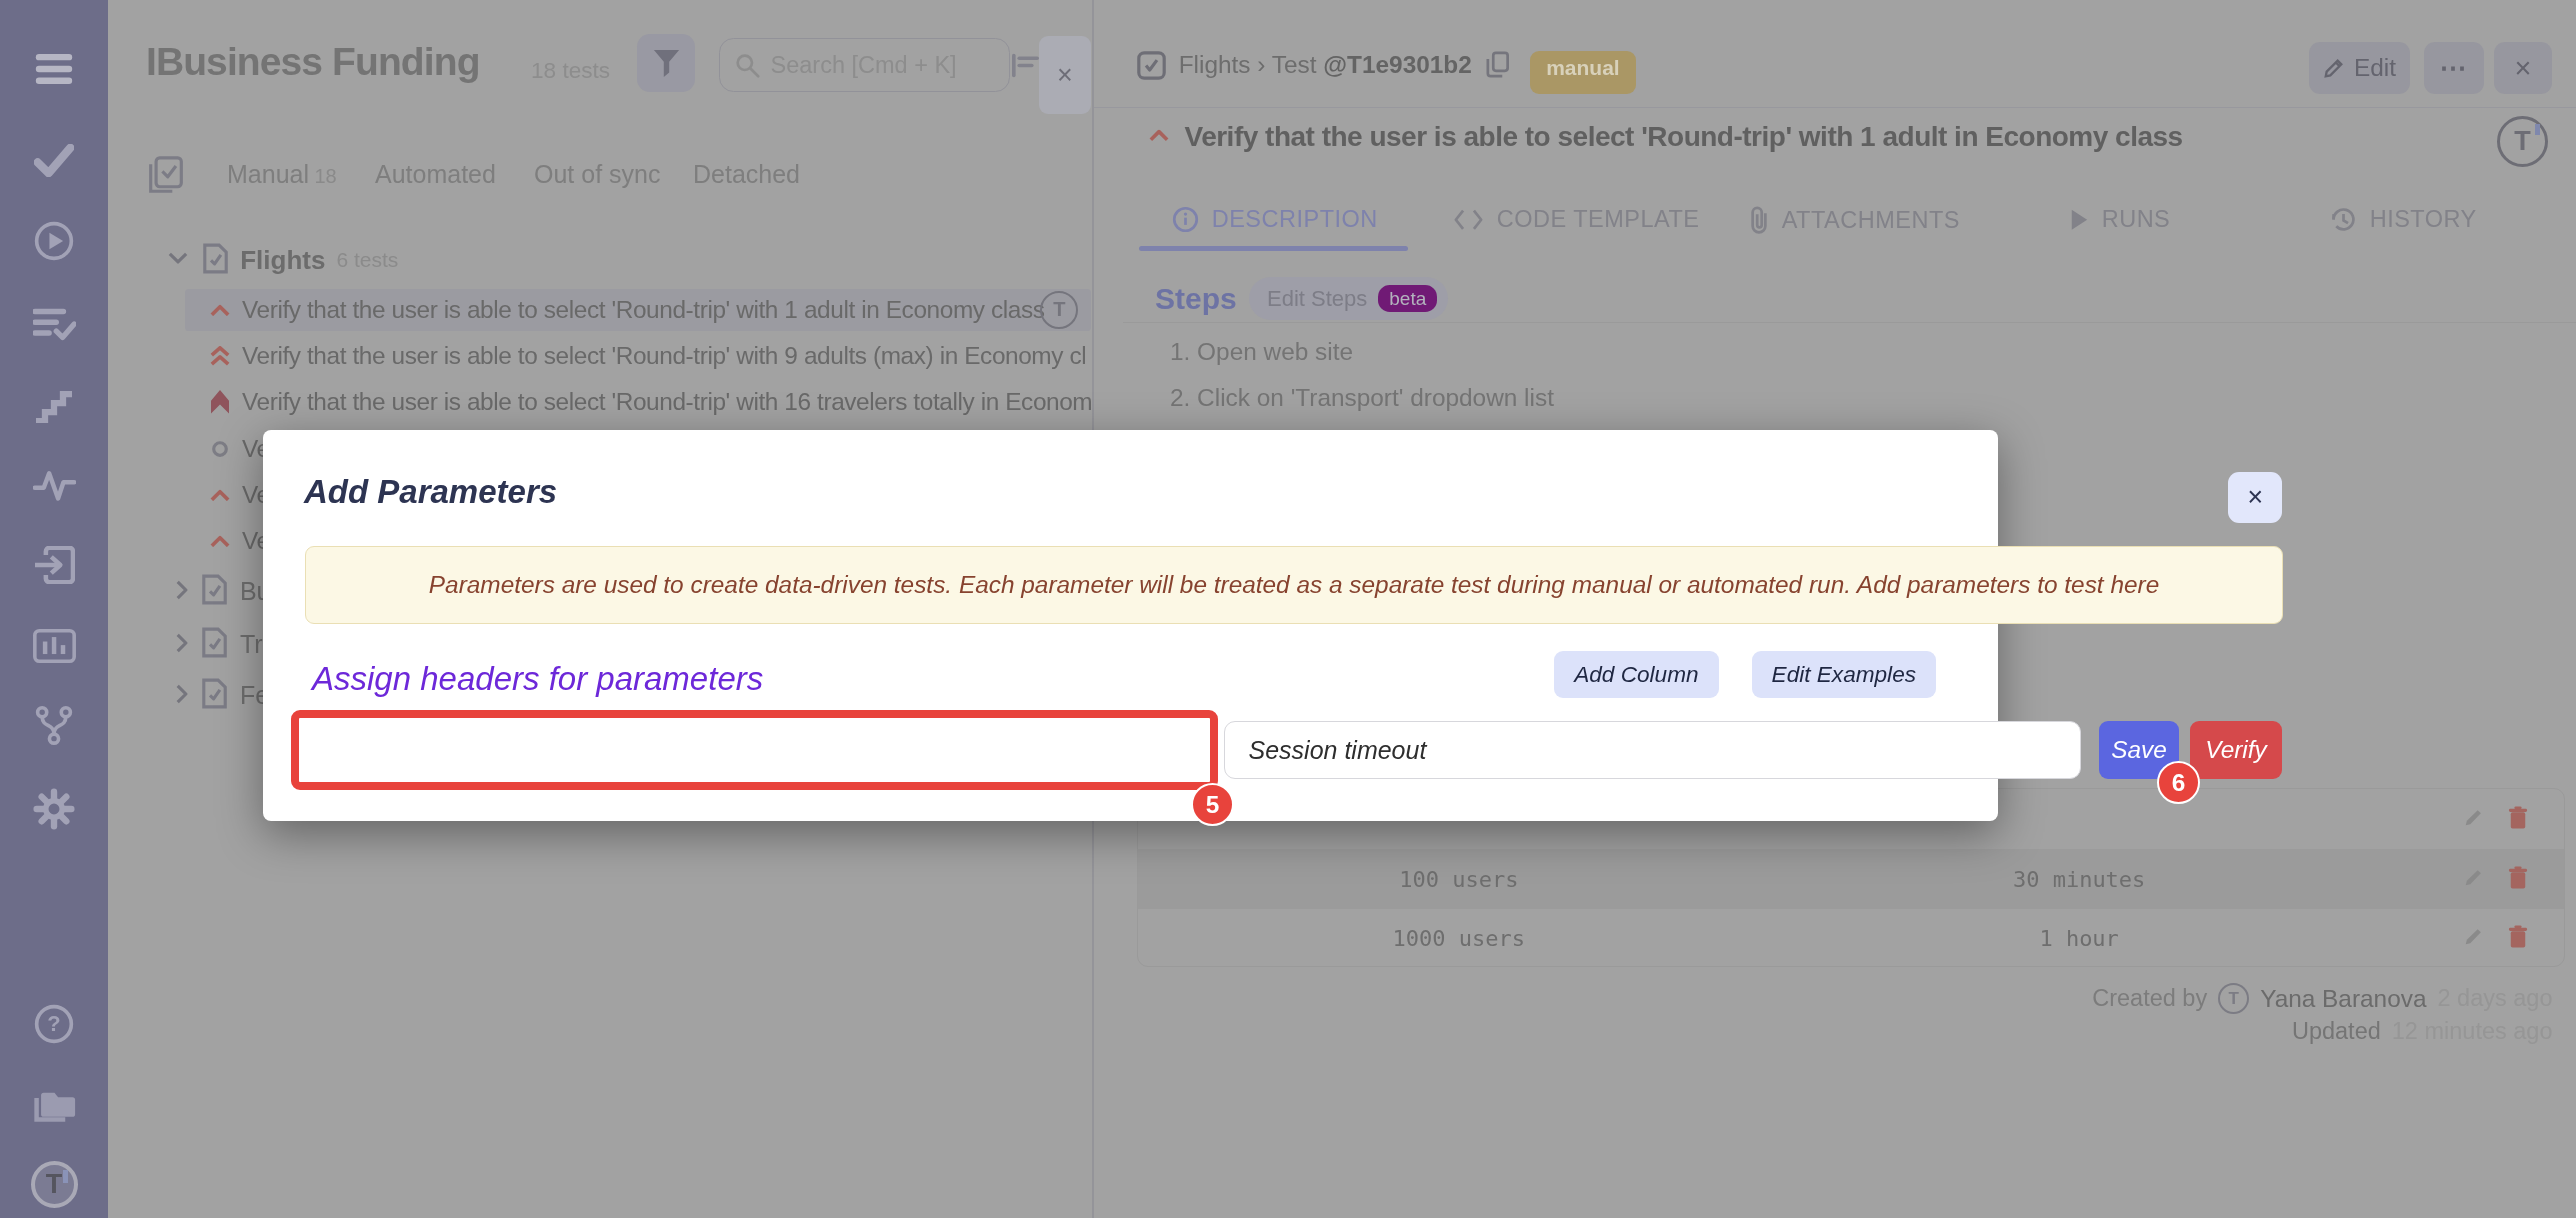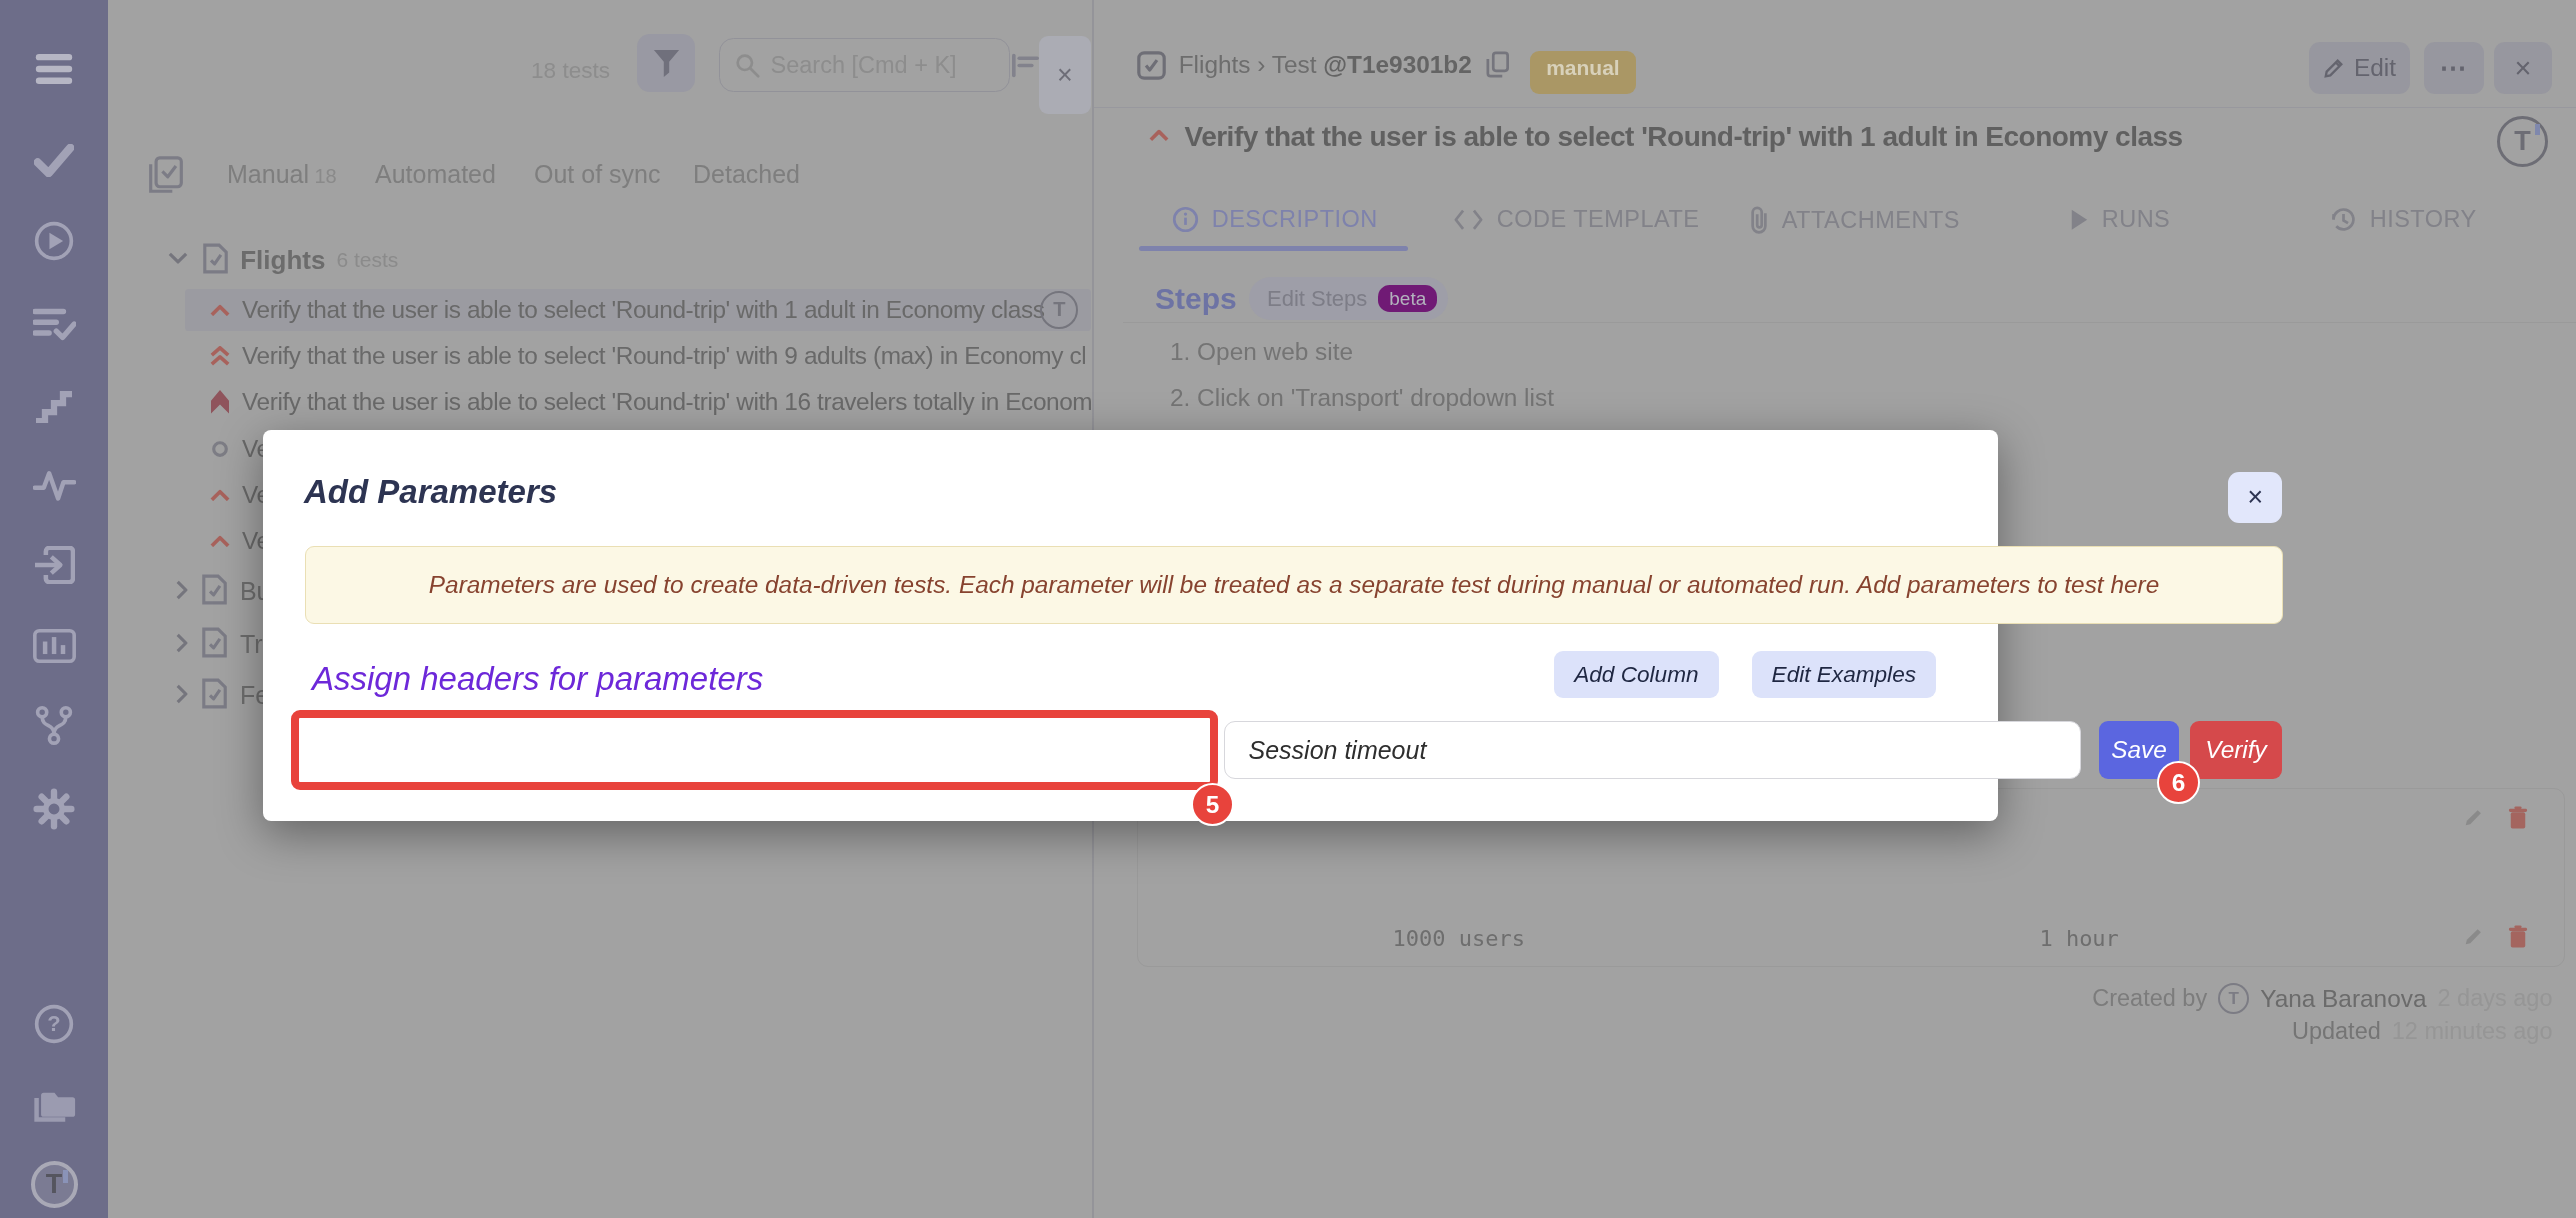--- a/index.html
+++ b/index.html
@@ -242,20 +242,21 @@
       <div class="logo-circle">
           <span>T</span>
           <span class="tick"></span>
         </div>
     </div>
   </nav>
 
   <div class="vline"></div>
 
   <section class="left-panel">
+    <h1 class="proj-title">IBusiness Funding</h1>
     <span class="tests-count">18 tests</span>
 
     <div class="filter-btn">
       <svg width="27" height="29" viewBox="0 0 30 32">
           <path d="M1 1 h28 l-11 13 v12 l-6 5 V14 z" fill="#70707c"></path>
         </svg>
     </div>
 
     <div class="searchbox">
       <svg width="25" height="25" viewBox="0 0 28 28">
@@ -496,20 +497,34 @@
           <span class="pencil"><svg width="22" height="22" viewBox="0 0 24 24">
                 <path d="M3 21 l1.2-5 L16 4.5 l3.5 3.5 L8 19.8 z" fill="#8a8a8a"></path>
               </svg></span>
           <span class="trash"><svg width="20" height="23.5" viewBox="0 0 22 26">
                 <rect x="3" y="7" width="16" height="18" rx="2" fill="#a4655f"></rect>
                 <rect x="1" y="3" width="20" height="3.5" rx="1.5" fill="#a4655f"></rect>
                 <rect x="7" y="0.5" width="8" height="3" rx="1.5" fill="#a4655f"></rect>
               </svg></span>
         </span>
       </div>
+      <div class="prow mid" style="top:60px">
+        <span class="c1 mono">100 users</span>
+        <span class="c2 mono">30 minutes</span>
+        <span class="cic">
+          <span class="pencil"><svg width="22" height="22" viewBox="0 0 24 24">
+                <path d="M3 21 l1.2-5 L16 4.5 l3.5 3.5 L8 19.8 z" fill="#8a8a8a"></path>
+              </svg></span>
+          <span class="trash"><svg width="20" height="23.5" viewBox="0 0 22 26">
+                <rect x="3" y="7" width="16" height="18" rx="2" fill="#a4655f"></rect>
+                <rect x="1" y="3" width="20" height="3.5" rx="1.5" fill="#a4655f"></rect>
+                <rect x="7" y="0.5" width="8" height="3" rx="1.5" fill="#a4655f"></rect>
+              </svg></span>
+        </span>
+      </div>
       <div class="prow" style="top:119px">
         <span class="c1 mono">1000 users</span>
         <span class="c2 mono">1 hour</span>
         <span class="cic">
           <span class="pencil"><svg width="22" height="22" viewBox="0 0 24 24">
                 <path d="M3 21 l1.2-5 L16 4.5 l3.5 3.5 L8 19.8 z" fill="#8a8a8a"></path>
               </svg></span>
           <span class="trash"><svg width="20" height="23.5" viewBox="0 0 22 26">
                 <rect x="3" y="7" width="16" height="18" rx="2" fill="#a4655f"></rect>
                 <rect x="1" y="3" width="20" height="3.5" rx="1.5" fill="#a4655f"></rect>

